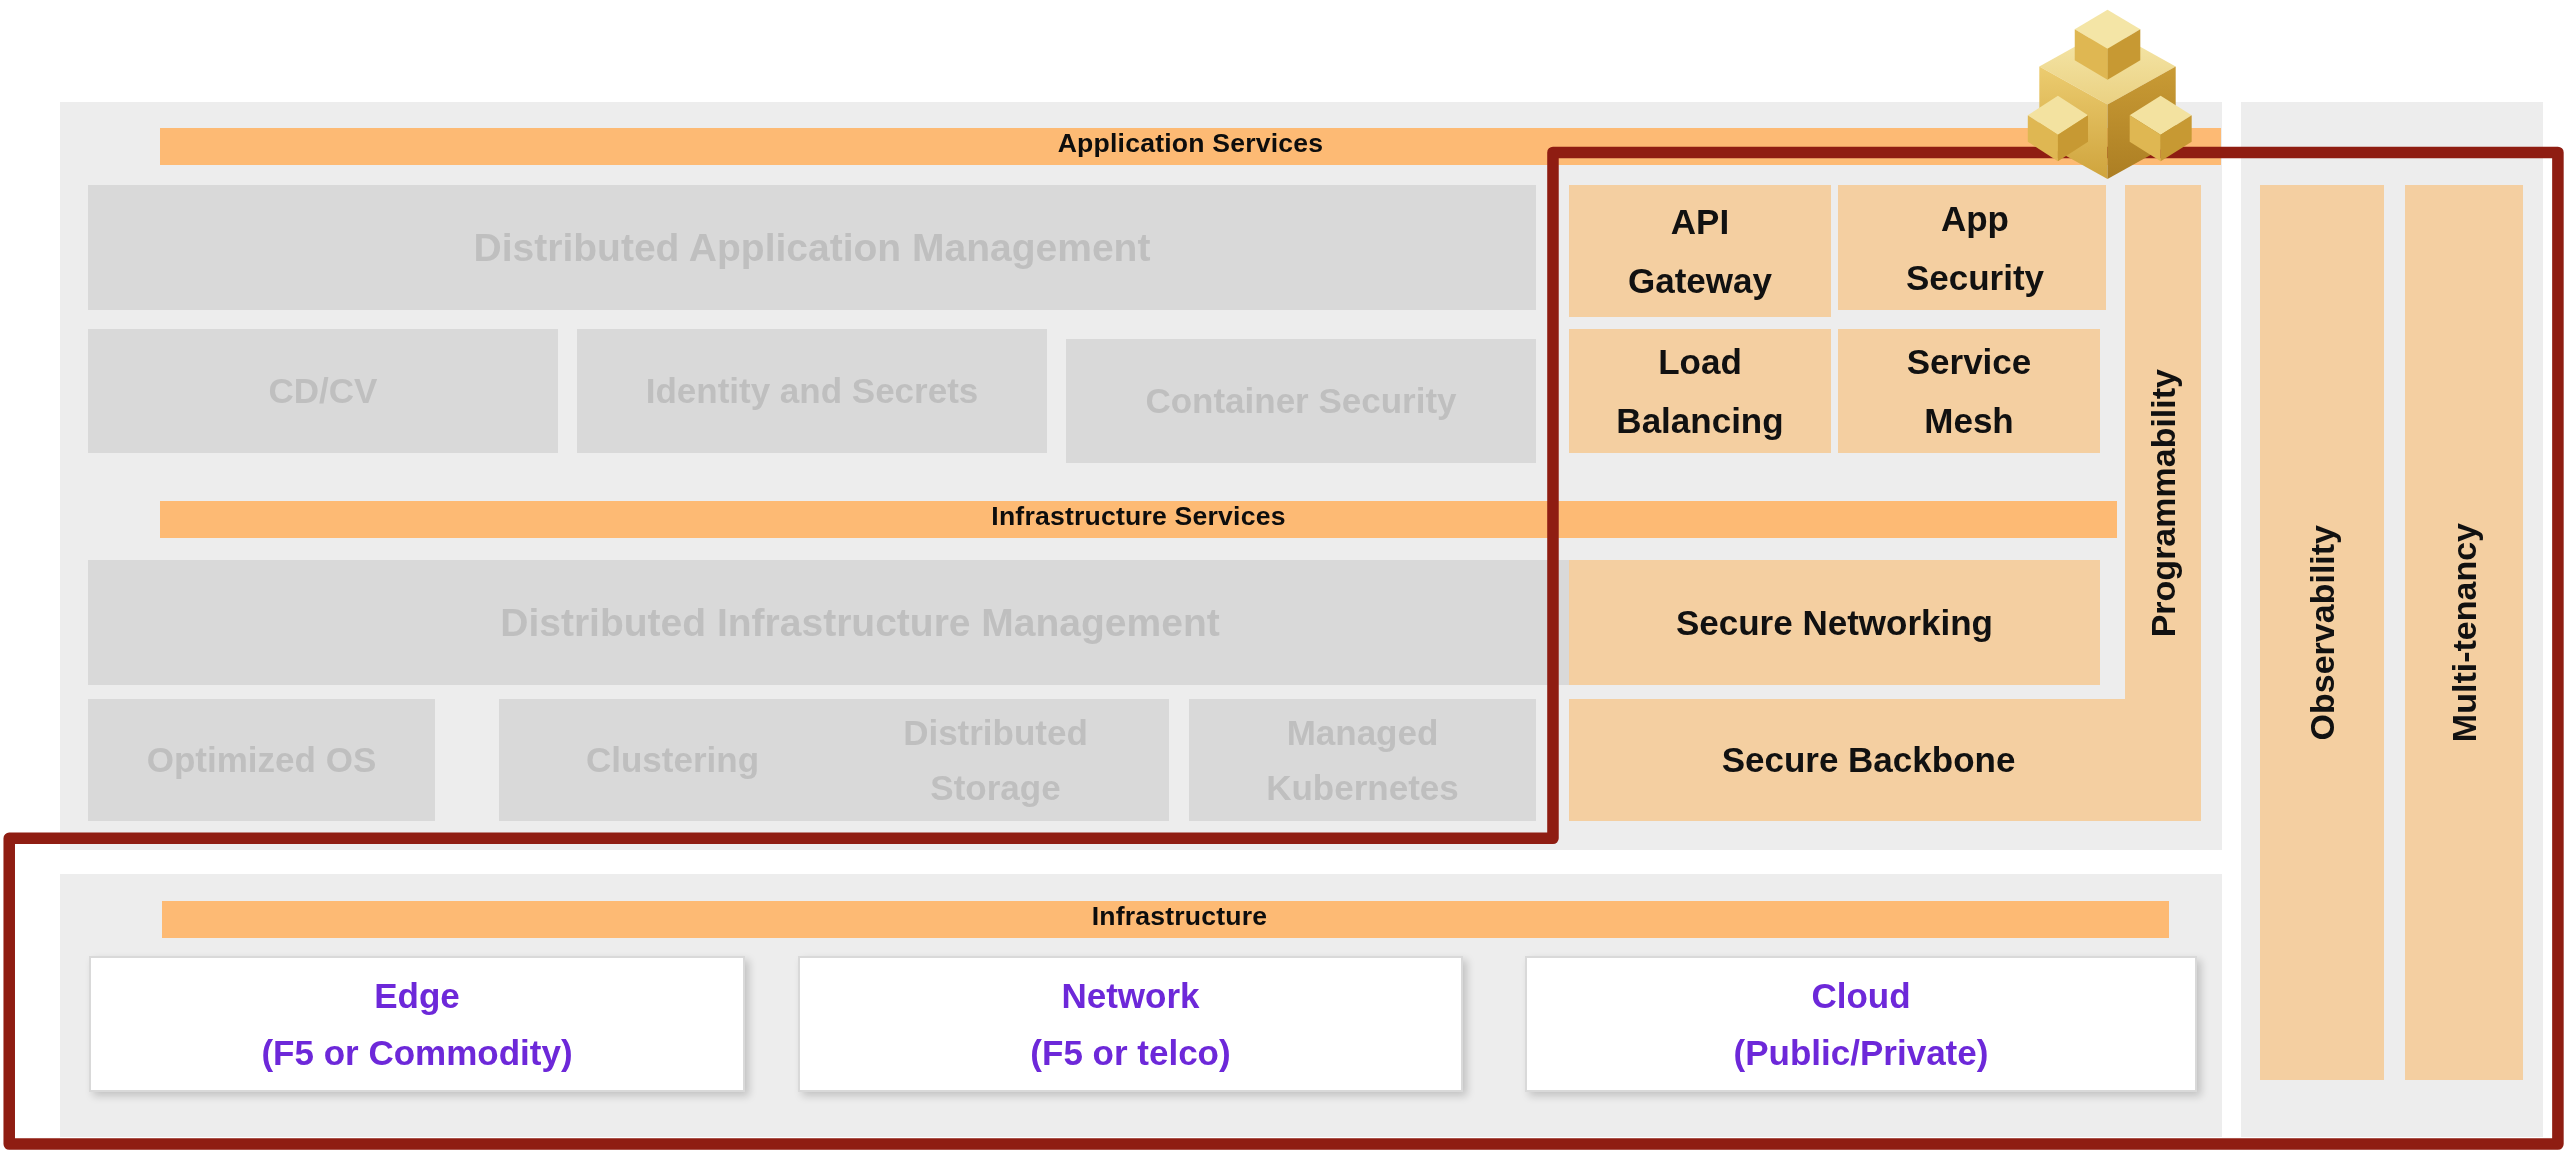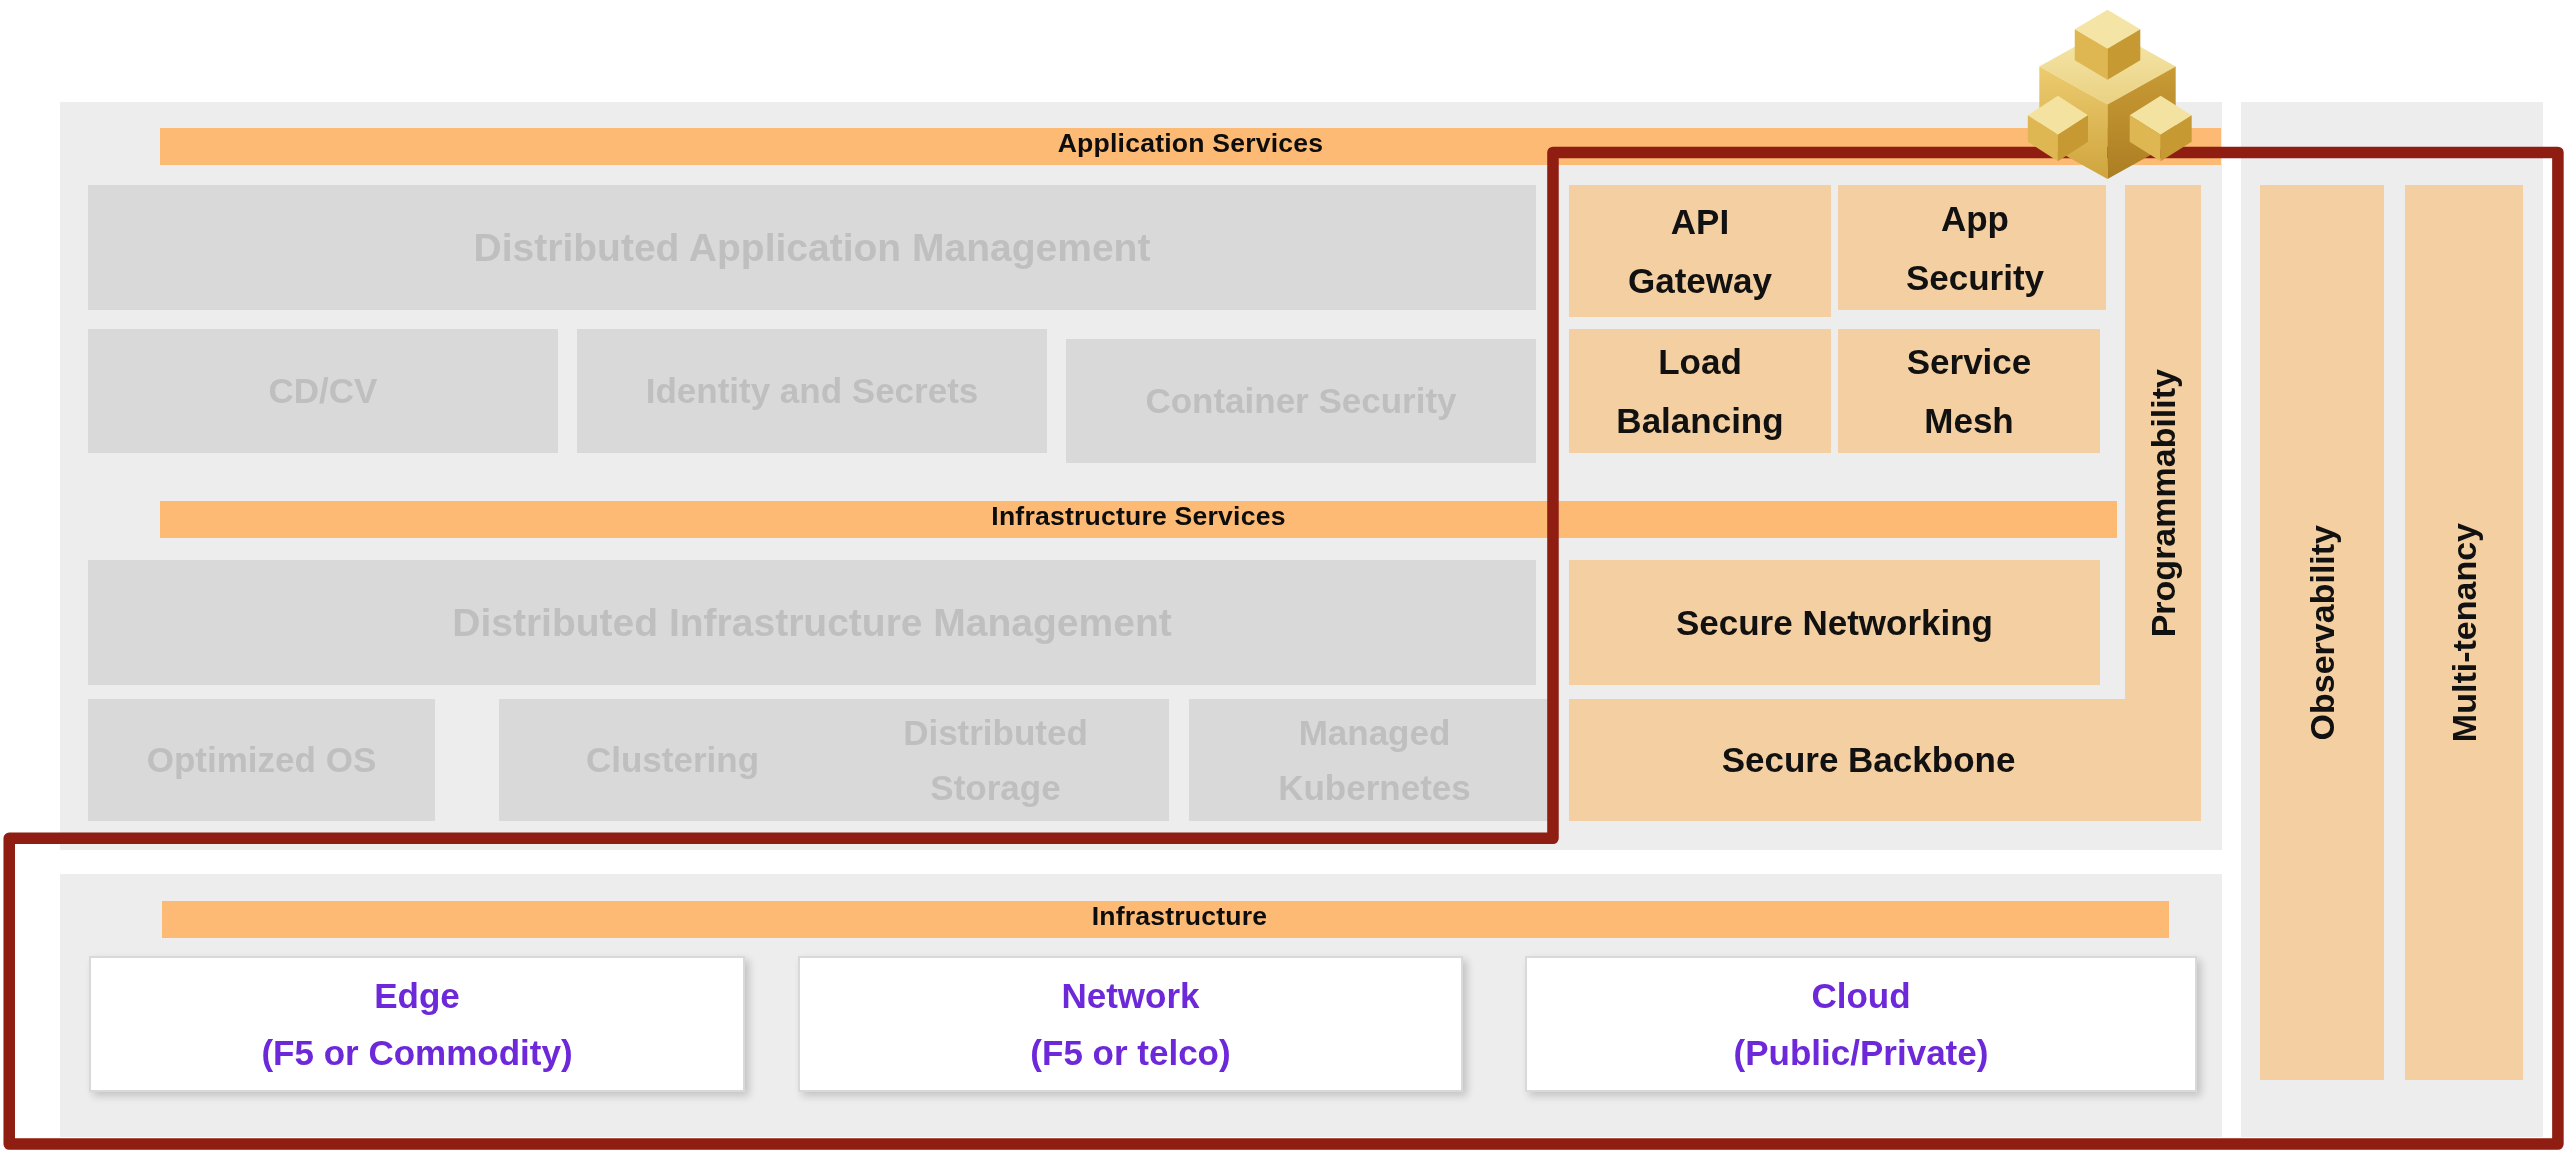--- a/index.html
+++ b/index.html
@@ -79,35 +79,35 @@
   </div>
   <div class="abs obox two" style="left:1838px;top:329px;width:262px;height:124px;">
     <span>Service
 Mesh</span>
   </div>
 
   <div class="abs bar" style="left:160px;top:501px;width:1957px;height:37px;">
     <span>Infrastructure Services</span>
   </div>
 
-  <div class="abs gbox big" style="left:88px;top:560px;width:1448px;height:125px;">
+  <div class="abs gbox big" style="left:88px;top:560px;width:1448px;height:125px;padding-left:48px;">
     <span>Distributed Infrastructure Management</span>
   </div>
 
   <div class="abs gbox" style="left:88px;top:699px;width:347px;height:122px;">
     <span>Optimized OS</span>
   </div>
   <div class="abs gbox" style="left:455px;top:699px;width:347px;height:122px;margin-left:44px;">
     <span>Clustering</span>
   </div>
   <div class="abs gbox two" style="left:822px;top:699px;width:347px;height:122px;line-height:55px;">
     <span>Distributed
 Storage</span>
   </div>
-  <div class="abs gbox two" style="left:1189px;top:699px;width:347px;height:122px;line-height:55px;padding-left:12px;">
+  <div class="abs gbox two" style="left:1189px;top:699px;width:347px;height:122px;line-height:55px;">
     <span>Managed
 Kubernetes</span>
   </div>
 
   <div class="abs obox" style="left:1569px;top:560px;width:531px;height:125px;">
     <span>Secure Networking</span>
   </div>
   <div class="abs obox" style="left:1569px;top:699px;width:599px;height:122px;">
     <span>Secure Backbone</span>
   </div>

